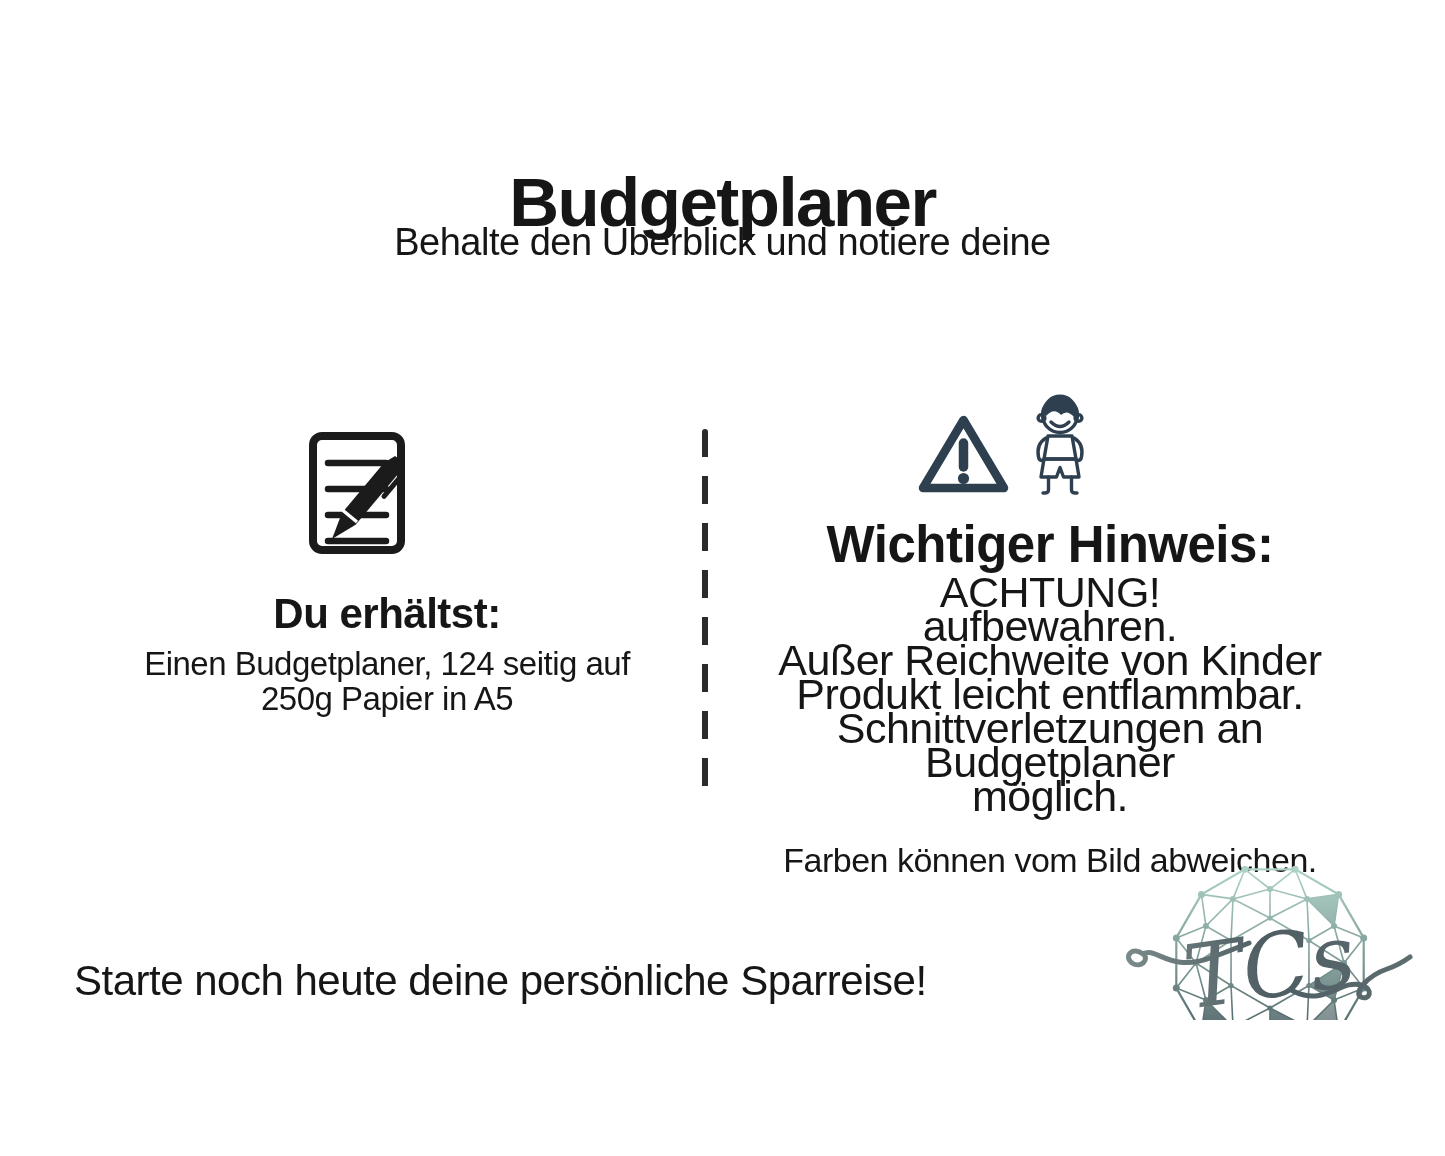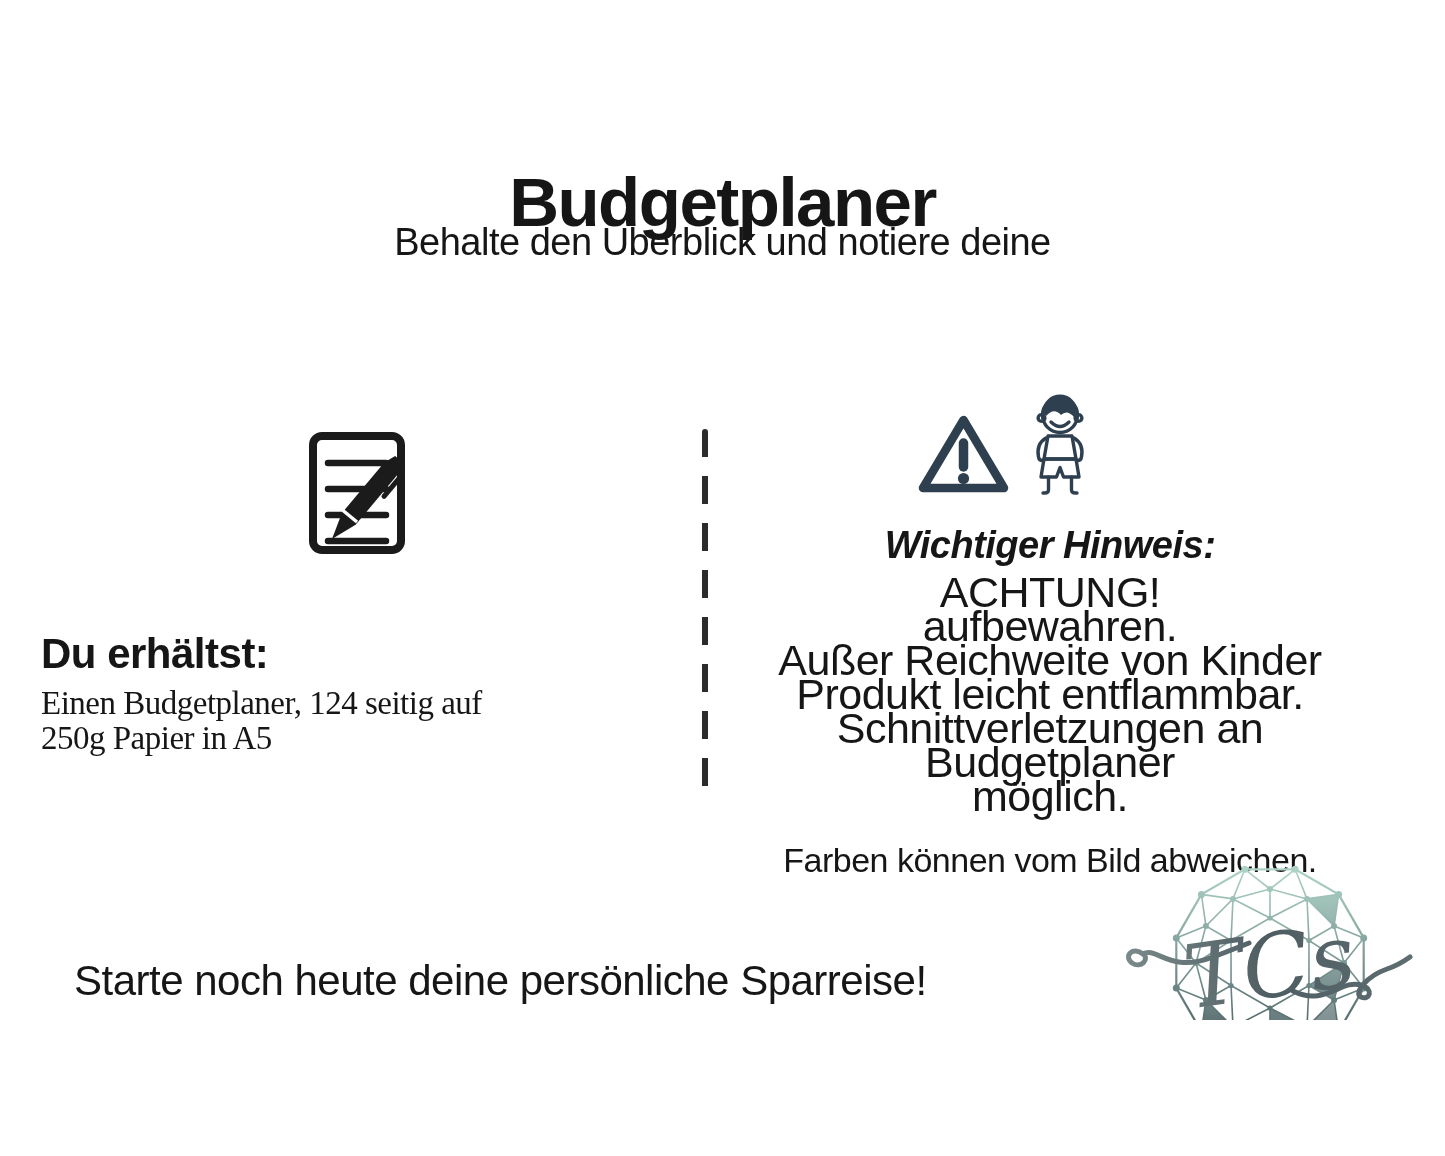--- a/index.html
+++ b/index.html
@@ -5,31 +5,31 @@
   html,body{margin:0;padding:0;background:#ffffff;}
   .canvas{position:relative;width:1445px;height:1020px;background:#ffffff;overflow:hidden;
           font-family:"Liberation Sans","DejaVu Sans",sans-serif;color:#161616;}
 
   .title{position:absolute;top:116px;left:0;width:1445px;text-align:center;
          font-size:69px;font-weight:700;letter-spacing:-1.5px;line-height:82px;}
   .subtitle{position:absolute;top:212px;left:0;width:1445px;text-align:center;
             font-size:38px;font-weight:400;line-height:61px;letter-spacing:-0.5px;}
 
   .notepad-wrap{position:absolute;left:304px;top:429px;width:128px;height:130px;}
-  .col-left{position:absolute;left:41px;top:590px;width:640px;margin-top:40px;}
+  .col-left{position:absolute;left:67px;top:590px;width:640px;text-align:center;}
   .col-left h2{margin:0;font-size:42px;font-weight:700;line-height:48px;letter-spacing:-0.5px;}
-  .col-left .body{margin-top:8px;font-size:33px;line-height:35px;letter-spacing:-0.5px;font-family:Liberation Serif, serif;}
+  .col-left .body{margin-top:8px;font-size:33px;line-height:35px;letter-spacing:-0.5px;}
 
   .divider{position:absolute;left:702px;top:429px;width:6px;height:370px;border-radius:3px;
            background:repeating-linear-gradient(180deg,#2c2c2c 0 28px,transparent 28px 47px);}
 
   .warning-wrap{position:absolute;left:917px;top:412px;width:93px;height:84px;}
   .child-wrap{position:absolute;left:1030px;top:391px;width:63px;height:107px;}
   .col-right{position:absolute;left:722px;top:521px;width:656px;text-align:center;}
-  .col-right h2{margin:0;font-size:38px;font-weight:700;line-height:48px;letter-spacing:-0.5px;font-style:italic;}
+  .col-right h2{margin:0;font-size:51px;font-weight:700;line-height:48px;letter-spacing:-0.5px;}
   .col-right .body{margin-top:6px;font-size:43px;line-height:34px;letter-spacing:-0.5px;}
   .color-note{margin-top:28px;font-size:34px;letter-spacing:-0.5px;}
 
   .cta{position:absolute;left:74px;top:955px;font-size:42px;line-height:52px;letter-spacing:-0.5px;}
 
   .logo{position:absolute;left:1117px;top:850px;width:306px;height:292px;}
 </style>
 </head>
 <body>
 

